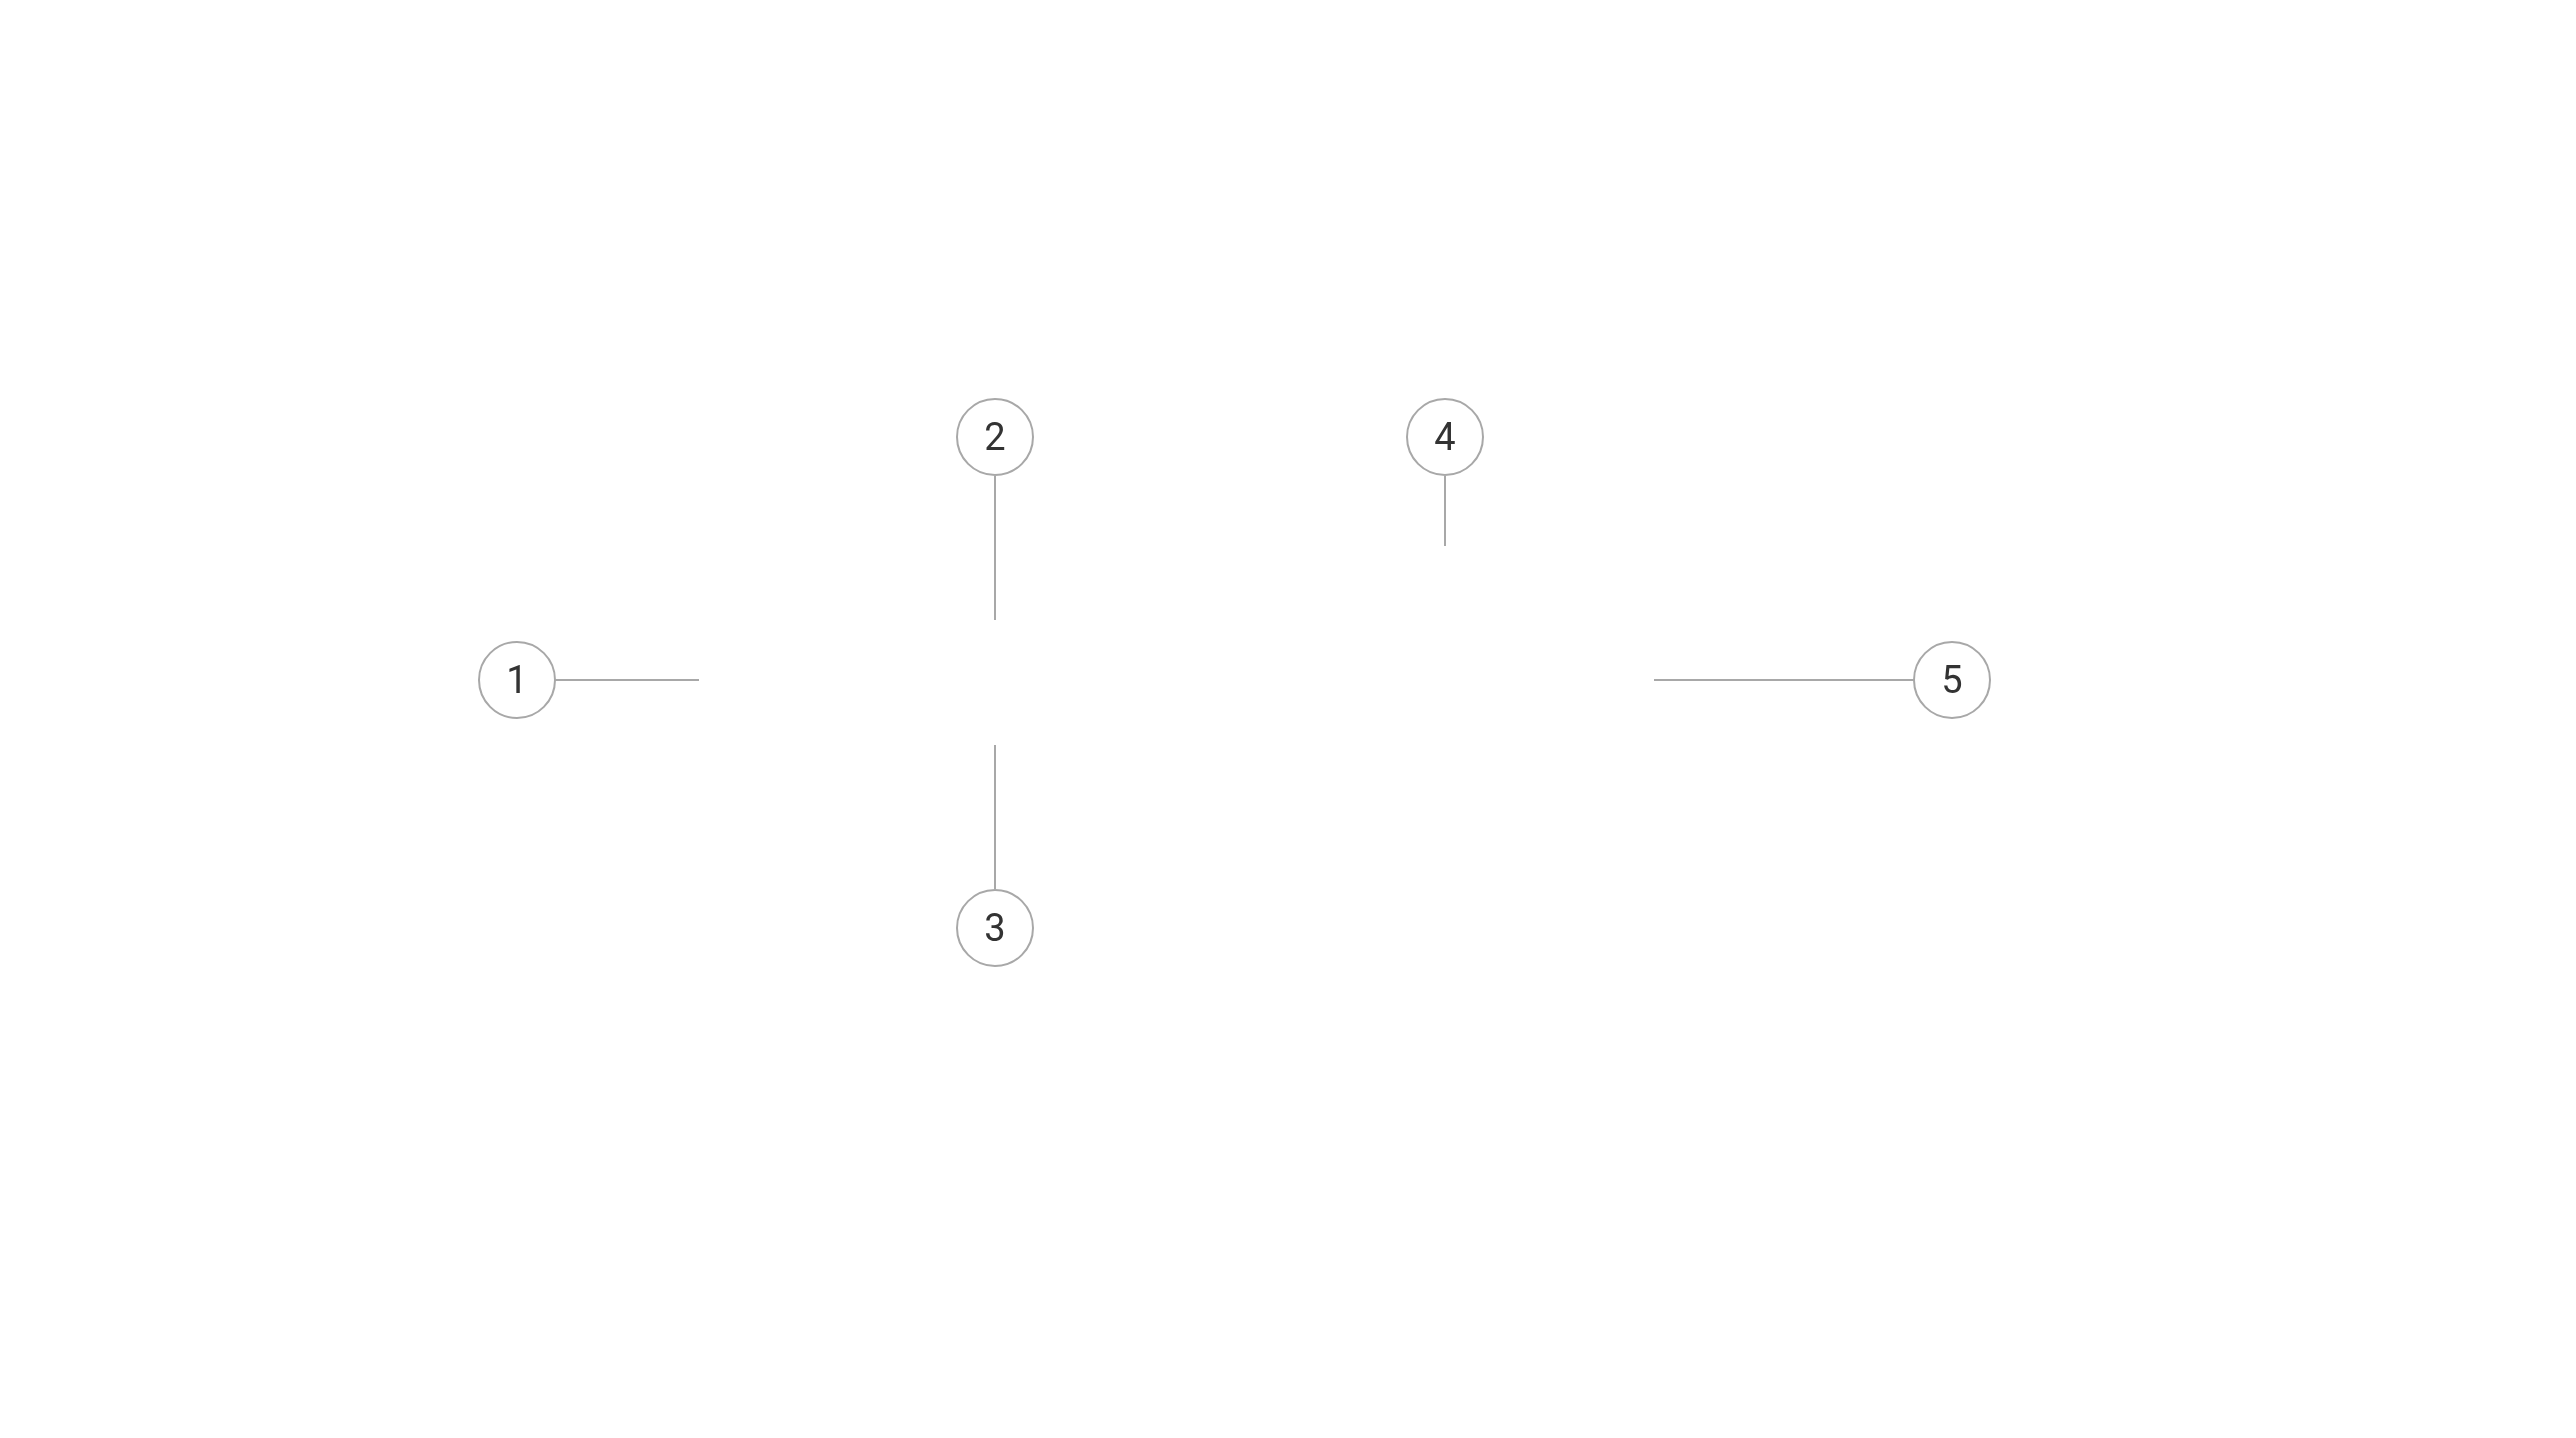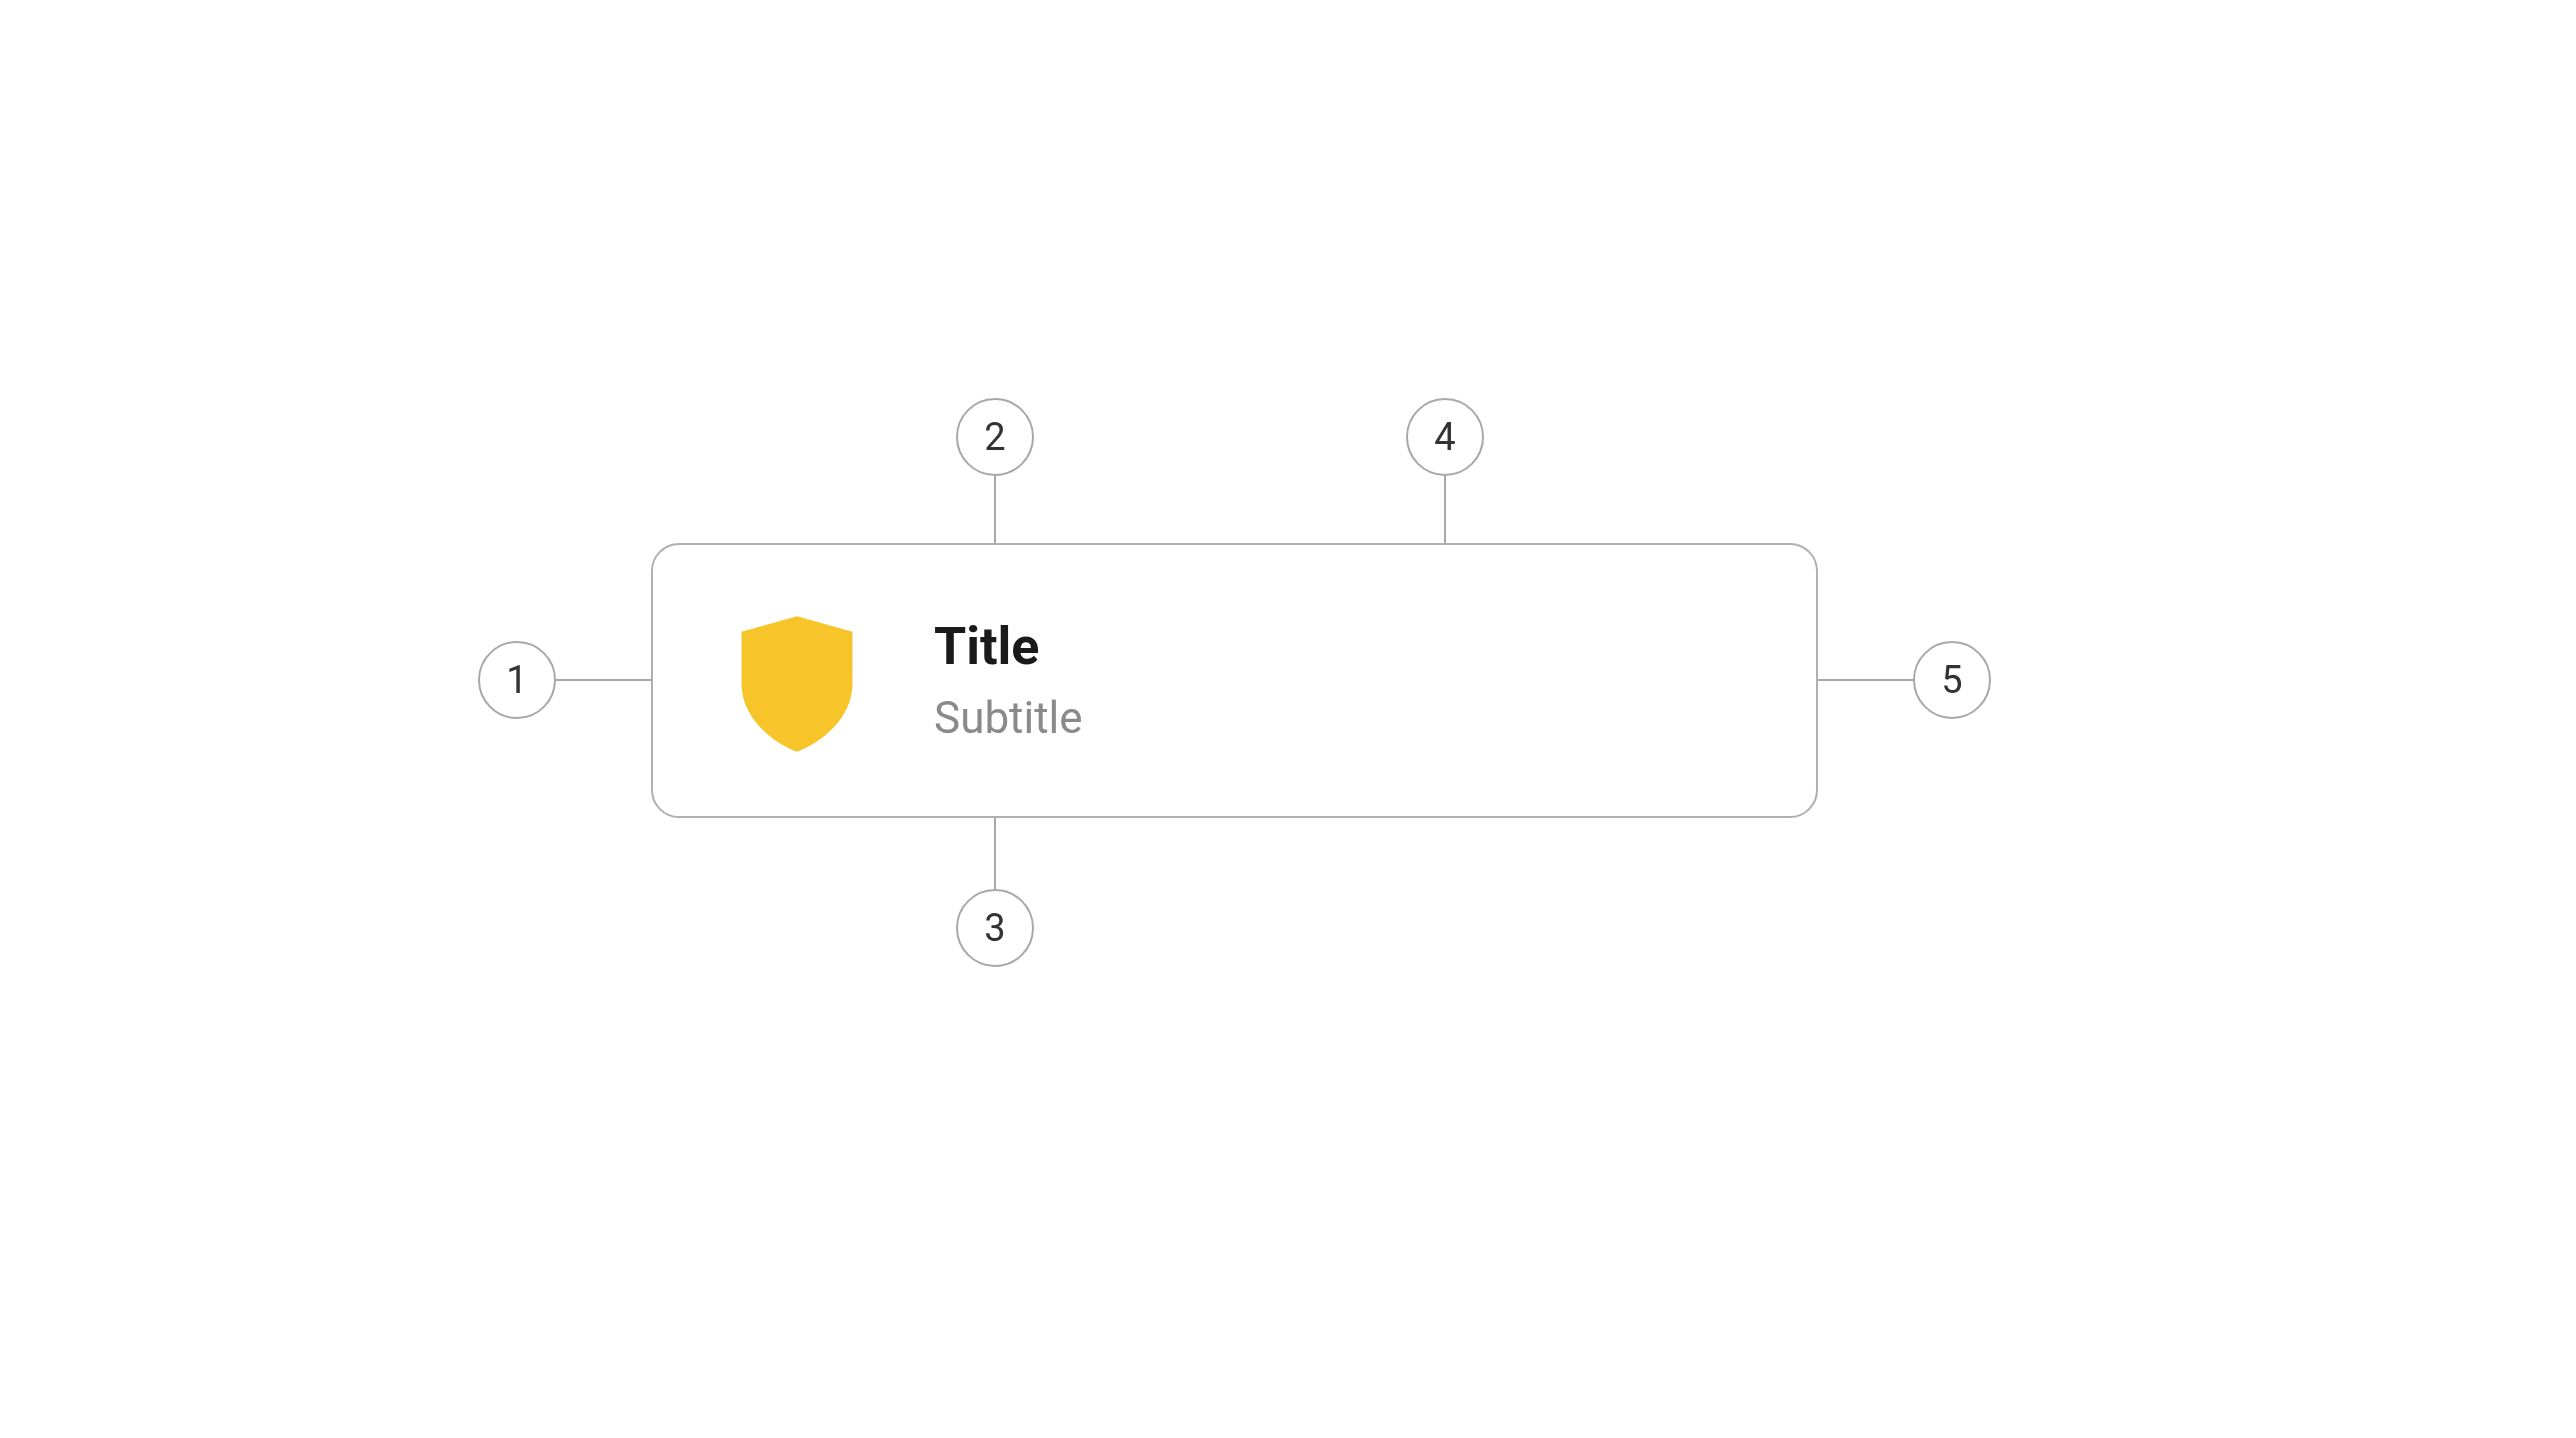--- a/index.html
+++ b/index.html
@@ -107,26 +107,15 @@
   <div class="leader" style="left:1444px; top:476px; width:2px; height:70px;"></div>
   <div class="callout" style="left:1406px; top:398px;">
     <span>4</span>
   </div>
 
   <div class="leader" style="left:1654px; top:679px; width:260px; height:2px;"></div>
   <div class="callout" style="left:1913px; top:641px;">
     <span>5</span>
   </div>
 
-  <div class="card">
-    <div class="icon-wrap">
-      <svg class="shield-svg" viewBox="0 0 100 100">
-        <path d="M50 8 L86 18 C86 18 86 46 86 52 C86 74 66 90 50 96 C34 90 14 74 14 52 C14 46 14 18 14 18 Z" fill="#F7C52A"></path>
-      </svg>
-    </div>
-    <div class="text-wrap">
-      <div class="title">Title</div>
-      <div class="subtitle">Subtitle</div>
-    </div>
-  </div>
 
 </div>
 
 
 </body></html>

